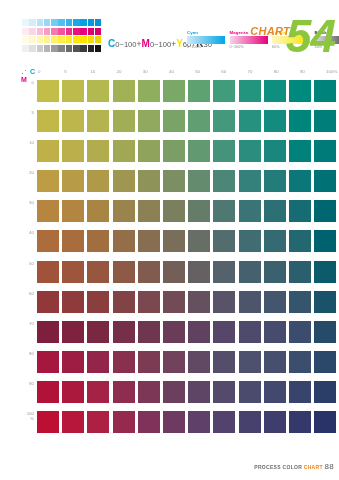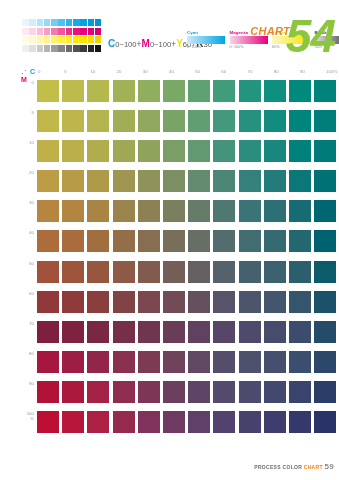--- a/index.html
+++ b/index.html
@@ -359,14 +359,14 @@
       <div class="sw" style="background: rgb(71, 65, 110);"></div>
       <div class="sw" style="background: rgb(63, 61, 109);"></div>
       <div class="sw" style="background: rgb(53, 56, 107);"></div>
       <div class="sw" style="background: rgb(42, 51, 103);"></div>
     </div>
   </div>
 
 <div id="footer">
   <span>PROCESS COLOR</span>
   <span class="orange">CHART</span>
-  <span class="pg">59</span>
+  <span class="pg">88</span>
 </div>
 
 </body></html>

